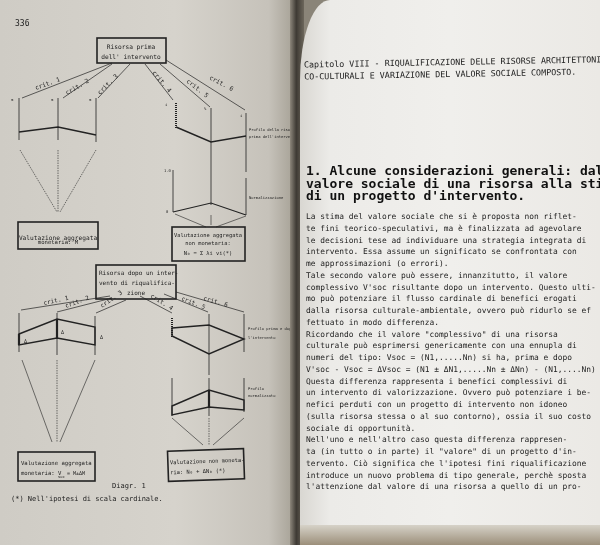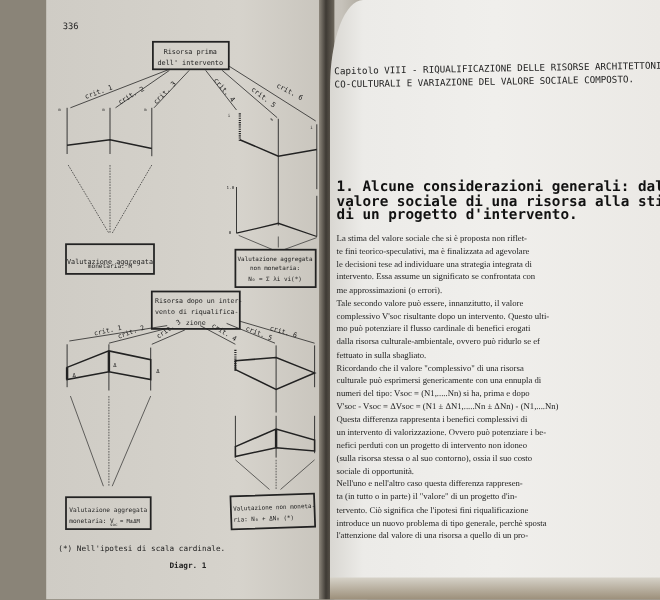--- a/index.html
+++ b/index.html
@@ -1,29 +1,29 @@
 <!DOCTYPE html>
 <html><head>
 <meta charset="utf-8">
 <style>
   html,body{margin:0;padding:0;}
   body{width:600px;height:545px;overflow:hidden;background:#8a8478;position:relative;font-family:"DejaVu Sans Mono","Liberation Mono",monospace;}
-  .page-left{position:absolute;left:0;top:0;width:292px;height:545px;background:linear-gradient(90deg,#cfccc5 0%,#d6d3cc 60%,#c6c2ba 92%,#a9a499 100%);margin-left:42px;}
+  .page-left{position:absolute;left:0;top:0;width:292px;height:545px;background:linear-gradient(90deg,#cfccc5 0%,#d6d3cc 60%,#c6c2ba 92%,#a9a499 100%);}
   .gutter{position:absolute;left:290px;top:0;width:14px;height:545px;background:linear-gradient(90deg,#8d877c,#3e3a34 45%,#6c665b);}
   .page-right{position:absolute;left:300px;top:0;width:300px;height:545px;background:linear-gradient(90deg,#d9d7d2 0%,#ecebe8 10%,#f0efec 50%,#ebe9e5 100%);border-top-left-radius:30px 80px;}
   .page-right-bottom{position:absolute;left:300px;top:525px;width:300px;height:20px;background:linear-gradient(180deg,#d6d2c8,#9c8f7a);}
   .pagenum{position:absolute;left:15px;top:19px;font-size:8px;color:#222;}
   svg text{font-family:"DejaVu Sans Mono",monospace;fill:#222;}
   .chapter{position:absolute;left:304px;top:56px;width:290px;font-size:8.4px;line-height:12px;color:#1d1d1d;transform:rotate(-1deg);}
   .chapter .line{display:block;white-space:nowrap;}
   .section{position:absolute;left:306px;top:165px;width:290px;font-size:13px;line-height:12.5px;color:#111;font-weight:bold;white-space:nowrap;}
-  .body{position:absolute;left:306px;top:211px;width:290px;font-size:7.9px;line-height:11.75px;color:#1c1c1c;white-space:nowrap;font-family:Liberation Serif, serif;}
+  .body{position:absolute;left:306px;top:211px;width:290px;font-size:7.9px;line-height:11.75px;color:#1c1c1c;white-space:nowrap;}
   .body .ln{display:block;height:11.75px;}
   .foot{position:absolute;left:11px;top:495px;font-size:7px;color:#222;}
-  .diagr{position:absolute;left:112px;top:510px;font-size:7px;color:#222;font-weight:bold;}
+  .diagr{position:absolute;left:112px;top:482px;font-size:7px;color:#222;}
 </style>
 </head>
 <body>
 
 <div class="page-left">
   <div class="pagenum">336</div>
 
   <svg width="292" height="545" style="position:absolute;left:0;top:0" viewBox="0 0 292 545">
     <g stroke="#222" fill="none">
 
@@ -177,21 +177,21 @@
 <div class="body">
   <span class="ln">  La stima del valore sociale che si è proposta non riflet-</span>
   <span class="ln">te fini teorico-speculativi, ma è finalizzata ad agevolare</span>
   <span class="ln">le decisioni tese ad individuare una strategia integrata di</span>
   <span class="ln">intervento. Essa assume un significato se confrontata con</span>
   <span class="ln">me approssimazioni (o errori).</span>
   <span class="ln">  Tale secondo valore può essere, innanzitutto, il valore</span>
   <span class="ln">complessivo V'soc risultante dopo un intervento. Questo ulti-</span>
   <span class="ln">mo può potenziare il flusso cardinale di benefici erogati</span>
   <span class="ln">dalla risorsa culturale-ambientale, ovvero può ridurlo se ef</span>
-  <span class="ln">fettuato in sulla sbagliato.</span>
+  <span class="ln">fettuato in modo differenza.</span>
   <span class="ln">  Ricordando che il valore "complessivo" di una risorsa</span>
   <span class="ln">culturale può esprimersi genericamente con una ennupla di</span>
   <span class="ln">numeri del tipo: Vsoc = (N1,.....Nn) si ha, prima e dopo</span>
   <span class="ln">V'soc - Vsoc = ΔVsoc = (N1 ± ΔN1,.....Nn ± ΔNn) - (N1,....Nn)</span>
   <span class="ln">  Questa differenza rappresenta i benefici complessivi di</span>
   <span class="ln">un intervento di valorizzazione. Ovvero può potenziare i be-</span>
   <span class="ln">nefici perduti con un progetto di intervento non idoneo</span>
   <span class="ln">(sulla risorsa stessa o al suo contorno), ossia il suo costo</span>
   <span class="ln">sociale di opportunità.</span>
   <span class="ln">  Nell'uno e nell'altro caso questa differenza rappresen-</span>

